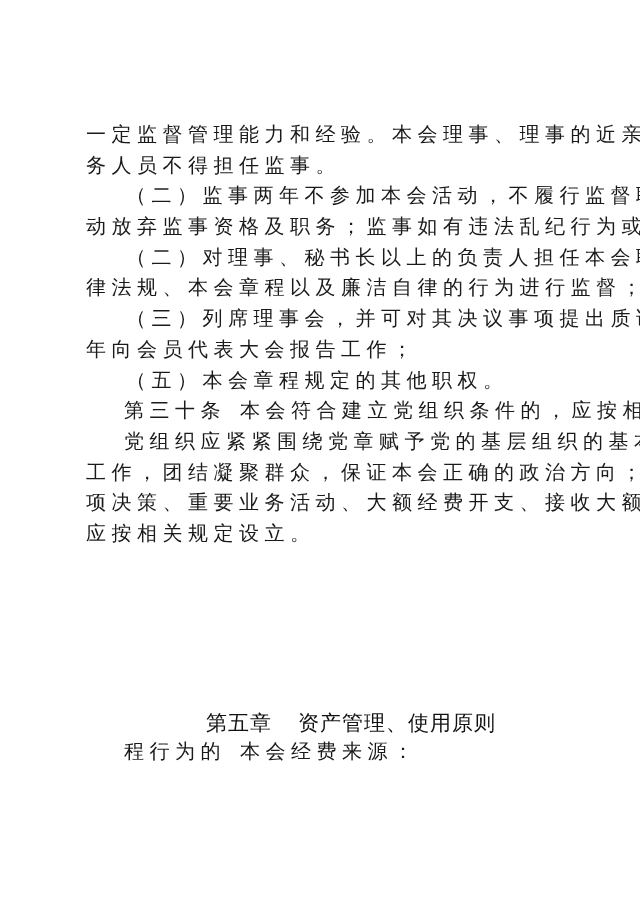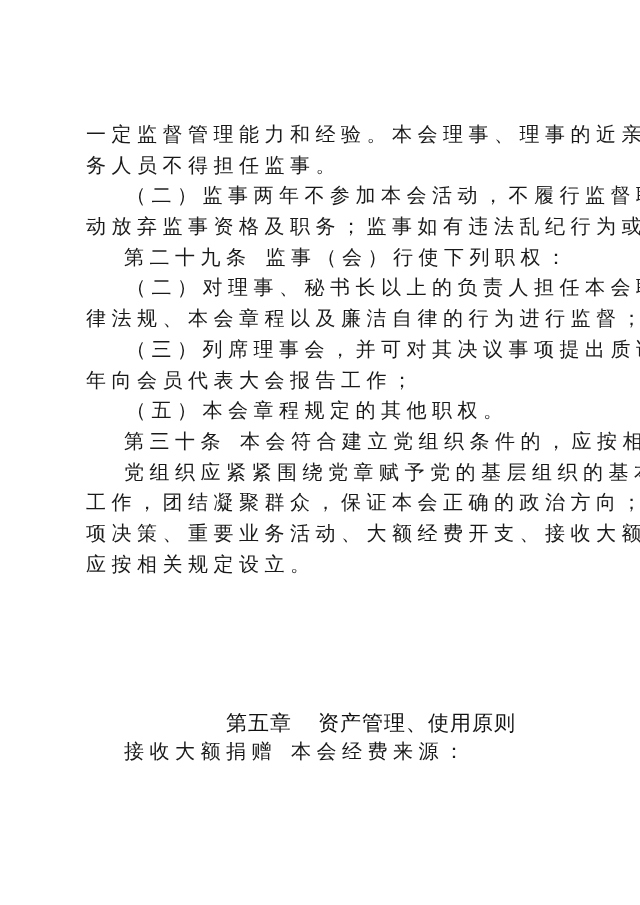--- a/index.html
+++ b/index.html
@@ -37,21 +37,20 @@
     }
     .heading {
       position: absolute;
       left: 206px;
       top: 709px;
       font-family: "DejaVu Sans", "Liberation Sans", sans-serif;
       font-size: 21px;
       letter-spacing: 1px;
       color: #111;
       white-space: nowrap;
-      margin-left: 20px;
     }
     .heading .gap {
       display: inline-block;
       width: 26px;
     }
     .last-line {
       position: absolute;
       left: 124px;
       top: 738px;
       font-family: "DejaVu Serif", "Liberation Serif", serif;
@@ -68,21 +67,20 @@
 </head>
 <body>
 
 <div class="page">
   <div class="line">一定监督管理能力和经验。本会理事、理事的近亲属以及本会财</div>
   <div class="line">务人员不得担任监事。</div>
 
   <div class="line indent-item">（二）监事两年不参加本会活动，不履行监督职责，视为自</div>
   <div class="line">动放弃监事资格及职务；监事如有违法乱纪行为或严重违反本章</div>
 
-  <div class="line indent"><span>第二十九条</span><span class="gap2"></span><span>监事（会）行使下列职权：</span></div>
 
 
   <div class="line indent-item">（二）对理事、秘书长以上的负责人担任本会职务中遵守法</div>
   <div class="line">律法规、本会章程以及廉洁自律的行为进行监督；</div>
 
   <div class="line indent-item">（三）列席理事会，并可对其决议事项提出质询或建议，每</div>
   <div class="line">年向会员代表大会报告工作；</div>
 
 
   <div class="line indent-item">（五）本会章程规定的其他职权。</div>
@@ -90,13 +88,13 @@
   <div class="line indent"><span>第三十条</span><span class="gap2"></span><span>本会符合建立党组织条件的，应按相关规定设立</span></div>
 
   <div class="line indent">党组织应紧紧围绕党章赋予党的基层组织的基本任务开展</div>
   <div class="line">工作，团结凝聚群众，保证本会正确的政治方向；对本会重要事</div>
   <div class="line">项决策、重要业务活动、大额经费开支、接收大额捐赠、开展涉</div>
   <div class="line">应按相关规定设立。</div>
 </div>
 
 <div class="heading"><span>第五章</span><span class="gap"></span><span>资产管理、使用原则</span></div>
 
-<div class="last-line"><span>接收大额捐赠</span><span class="gap2"></span><span>本会经费来源：</span></div>
+<div class="last-line"><span>程行为的</span><span class="gap2"></span><span>本会经费来源：</span></div>
 
 </body></html>

